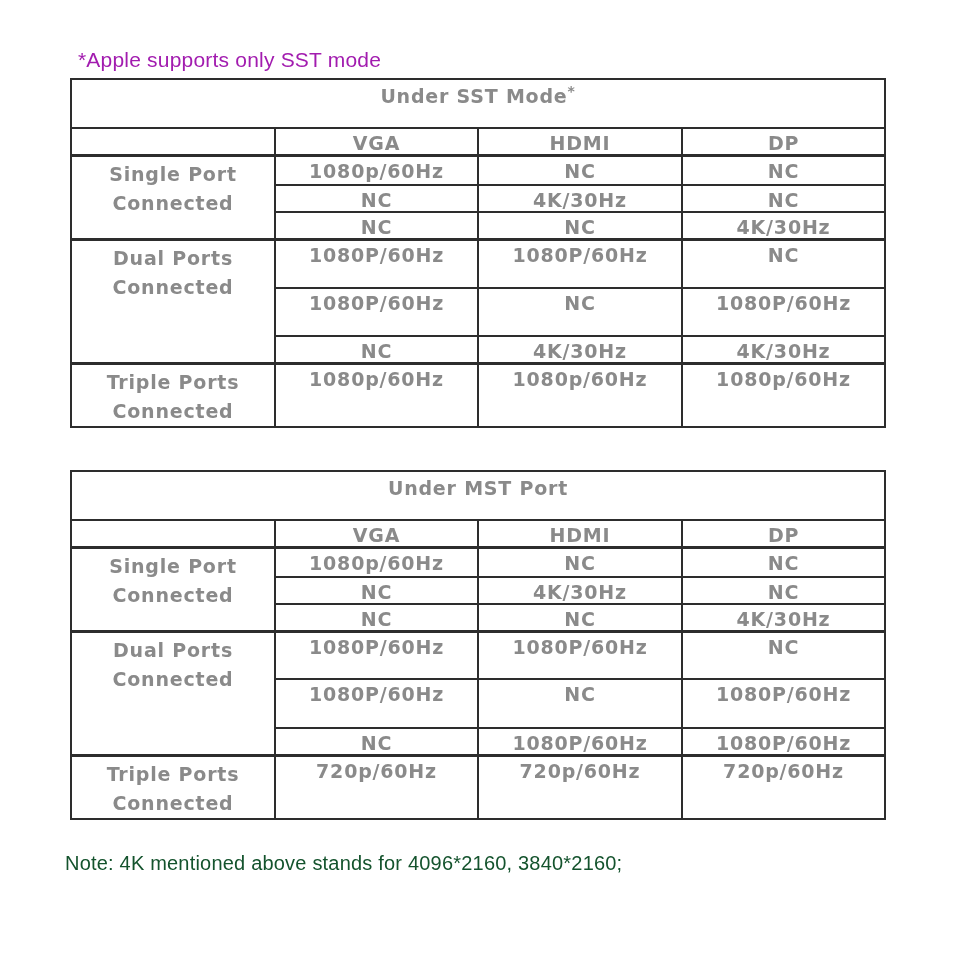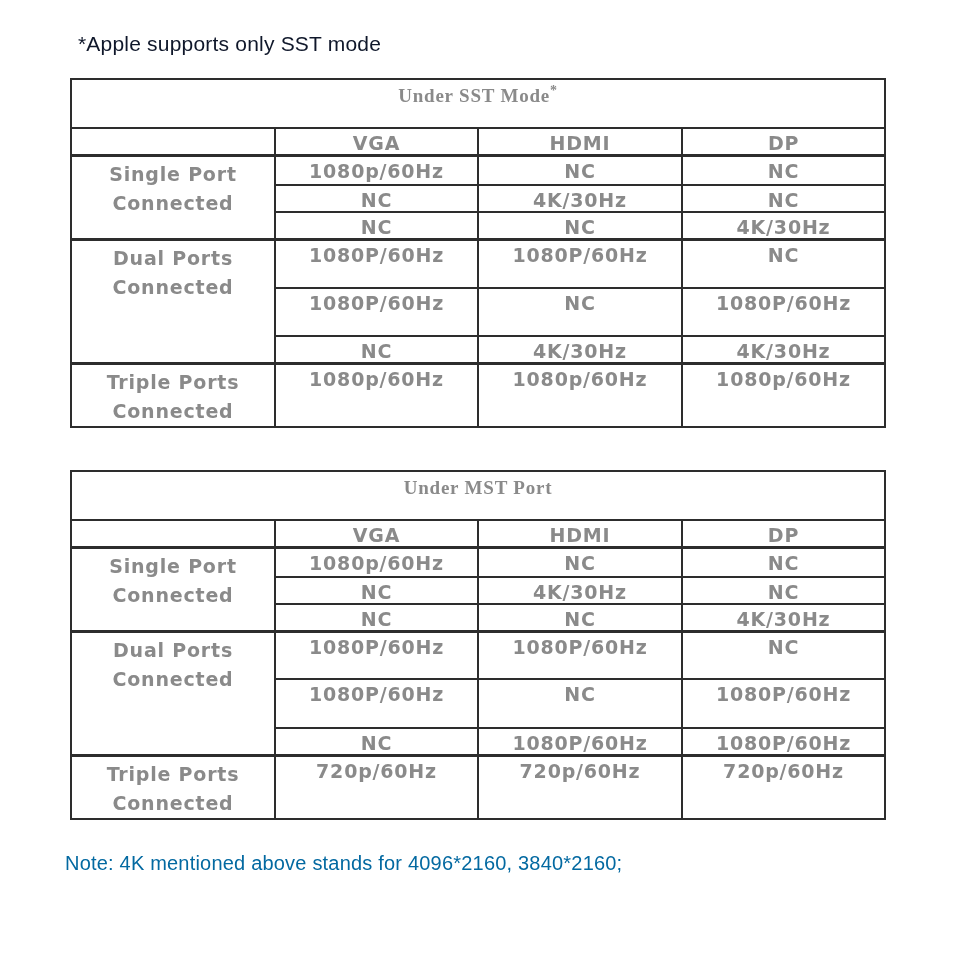--- a/index.html
+++ b/index.html
@@ -5,23 +5,23 @@
   html, body { margin: 0; padding: 0; }
   body {
     width: 960px; height: 960px;
     background: #ffffff;
     font-family: "Liberation Sans", sans-serif;
     position: relative;
     overflow: hidden;
   }
   .top-note {
     position: absolute;
-    left: 78px; top: 32px;
+    left: 78px; top: 48px;
     font-size: 21px;
-    color: #0f172a;
+    color: #a21caf;
     letter-spacing: 0.2px;
   }
   table.spec {
     position: absolute;
     left: 70px;
     width: 814px;
     border-collapse: collapse;
     table-layout: fixed;
     color: #8a8a8a;
     font-family: "DejaVu Sans", sans-serif;
@@ -36,33 +36,32 @@
     text-align: center;
     vertical-align: top;
     padding: 3px 2px 0 2px;
     overflow: hidden;
   }
   table.spec tr.group-start td, table.spec tr.group-start th { border-top-width: 3px; text-align: center; }
   .mode-title-cell {
     height: 44px;
     padding-top: 8px;
     border-bottom-width: 3px;
-    font-family: Liberation Serif, serif;
   }
   .mode-title-cell sup { font-size: 14px; vertical-align: super; }
   tr.col-header td, tr.col-header th { border-bottom-width: 3px; }
   .group-label {
     line-height: 29px;
     padding-top: 6px;
   }
   .footnote {
     position: absolute;
     left: 65px; top: 848px;
     font-size: 20px;
-    color: #0369a1;
+    color: #14532d;
     line-height: 30px;
     letter-spacing: 0.2px;
   }
   .footnote .line2 { padding-left: 52px; }
 </style>
 </head>
 <body>
 
 <div class="top-note">*Apple supports only SST mode</div>
 

